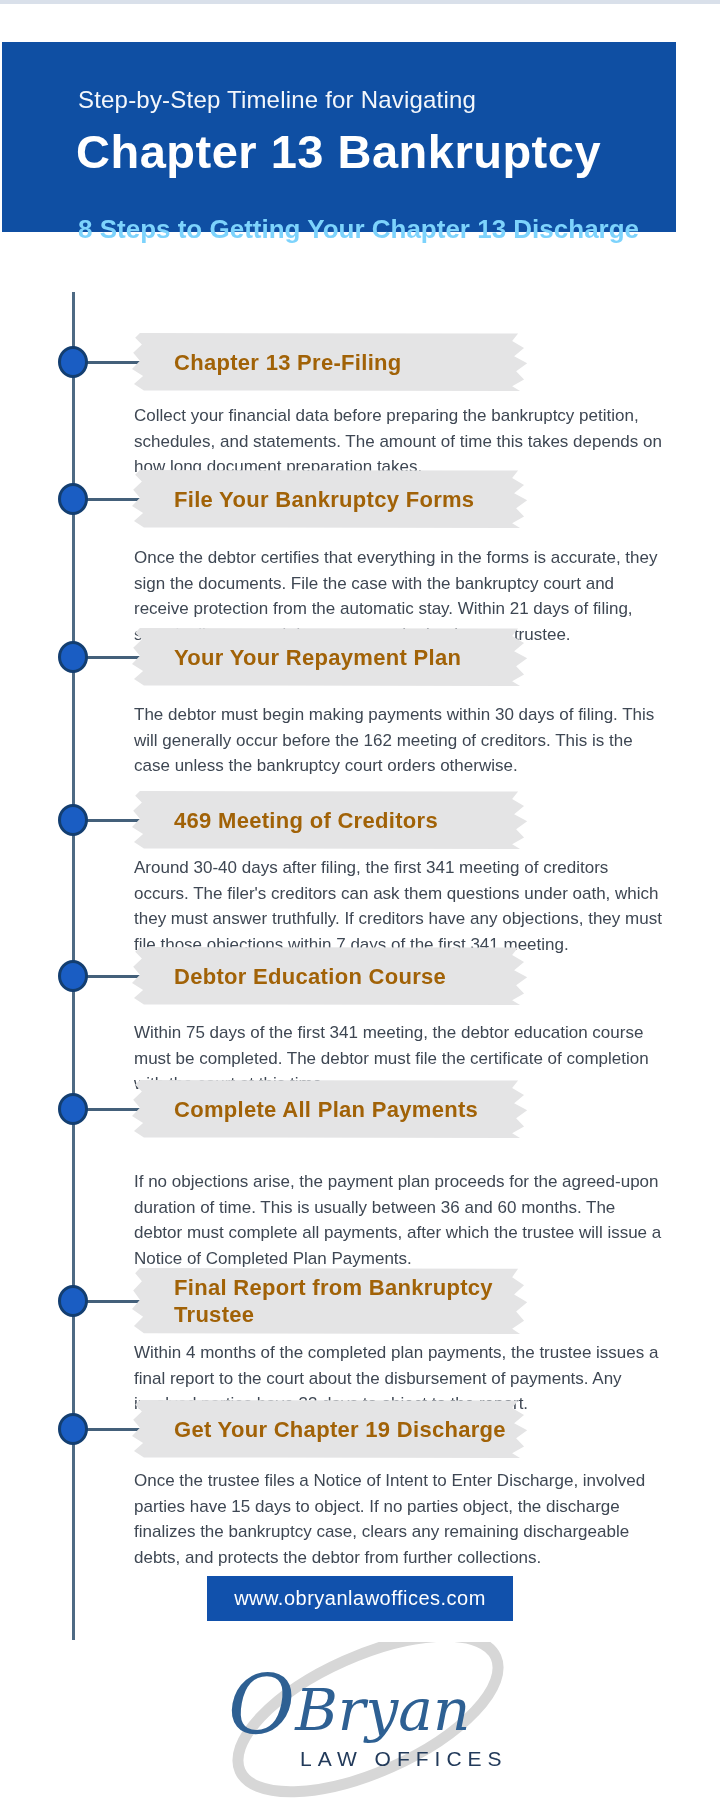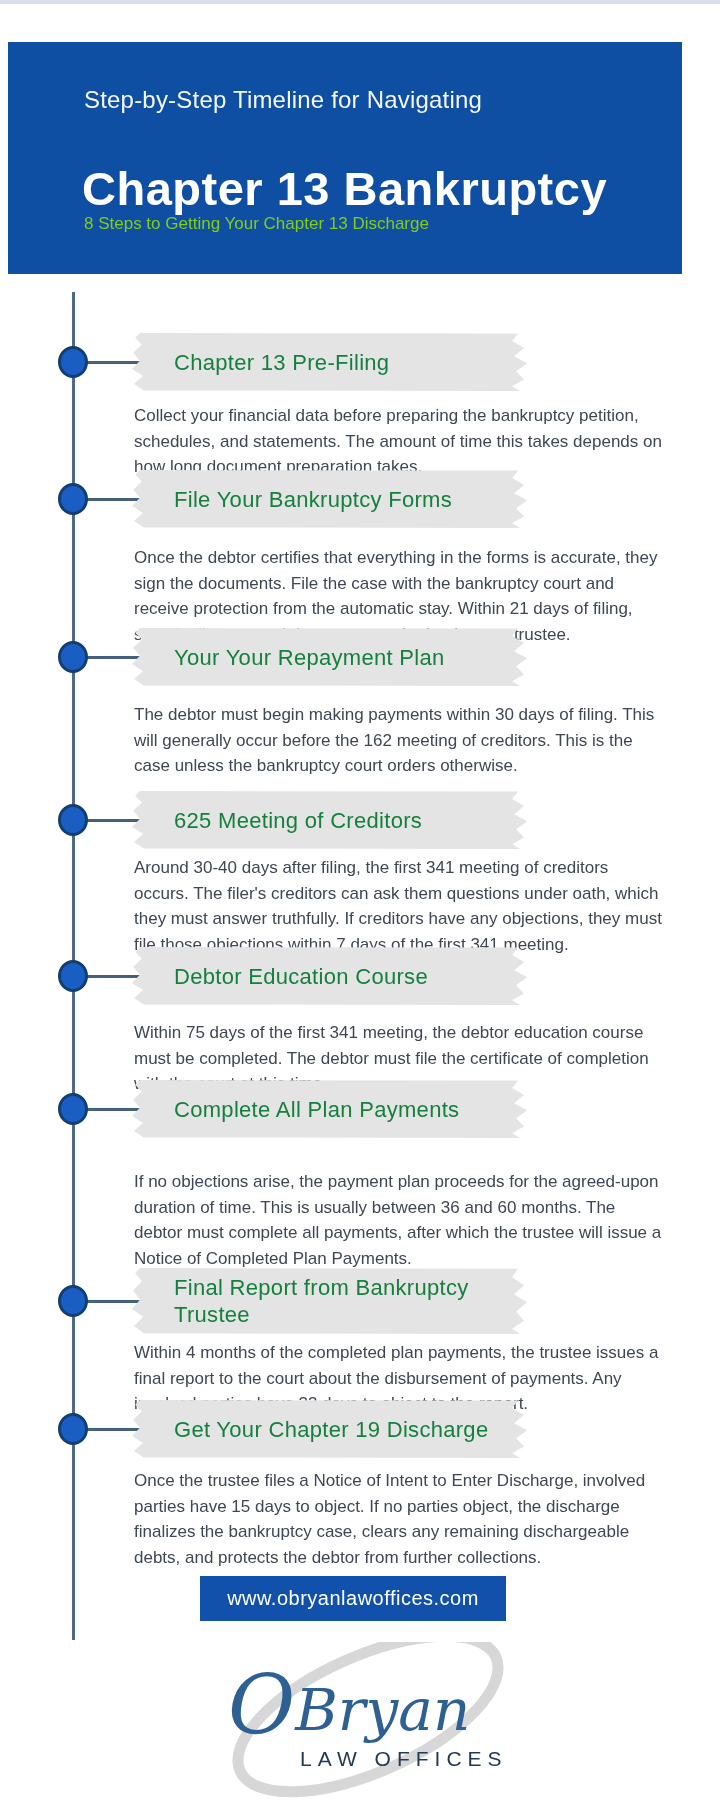--- a/index.html
+++ b/index.html
@@ -1,43 +1,43 @@
 <!DOCTYPE html>
 <html><head>
 <meta charset="utf-8">
 <style>
   html,body{margin:0;padding:0;background:#ffffff;}
   body{width:720px;height:1800px;position:relative;overflow:hidden;
        font-family:"Liberation Sans","DejaVu Sans",sans-serif;}
   .top-strip{position:absolute;left:0;top:0;width:720px;height:4px;background:#d9e0ea;}
   
-  .header{position:absolute;left:8px;top:42px;width:674px;height:232px;background:#0f4fa3;}
+  .header{position:absolute;left:2px;top:42px;width:674px;height:190px;background:#0f4fa3;}
   .header .eyebrow{position:absolute;left:76px;top:44px;font-size:24px;font-weight:500;
                    color:#f4f7fb;letter-spacing:.2px;}
   .header .title{position:absolute;left:74px;top:82px;font-size:47px;font-weight:bold;
-                 color:#ffffff;letter-spacing:.5px;margin-top:37px;}
-  .header .subtitle{position:absolute;left:76px;top:172px;font-size:17px;font-weight:400;
-                    color:#84cc16;}
+                 color:#ffffff;letter-spacing:.5px;}
+  .header .subtitle{position:absolute;left:76px;top:172px;font-size:26px;font-weight:700;
+                    color:#7dd3fc;}
   
   .vline{position:absolute;left:72px;top:292px;width:3px;height:1348px;background:#4e6a84;}
   .step{position:absolute;left:0;width:720px;}
   .connector{position:absolute;left:73px;width:70px;height:3px;background:#44607a;}
   .dot{position:absolute;left:58px;width:30px;height:32px;border-radius:50%;
        background:#1a5dc3;border:3px solid #133e70;box-sizing:border-box;}
   .banner{position:absolute;left:132px;width:396px;min-height:58px;background:#e4e4e5;
           display:flex;align-items:center;padding:6px 14px 6px 42px;box-sizing:border-box;
           clip-path:polygon(2% 0%,97.5% 1%,96% 14%,99% 26%,96.5% 40%,99.8% 52%,97% 66%,
                             99% 80%,96% 92%,98% 100%,3% 99%,0.5% 88%,2.8% 74%,0% 62%,
                             2% 48%,0.3% 34%,2.5% 20%,0.8% 8%);}
-  .banner .step-title{font-size:22px;line-height:27px;font-weight:normal;color:#15803d;
+  .banner .step-title{font-size:22px;line-height:27px;font-weight:bold;color:#a16207;
                       letter-spacing:.3px;}
   .body-text{position:absolute;left:134px;width:532px;font-size:17px;line-height:25.5px;
              color:#3e4753;}
   
-  .site-banner{position:absolute;left:200px;top:1576px;width:306px;height:45px;
+  .site-banner{position:absolute;left:207px;top:1576px;width:306px;height:45px;
                background:#1151ac;display:flex;align-items:center;justify-content:center;}
   .site-banner span{color:#ffffff;font-size:20px;letter-spacing:.5px;}
   .logo{position:absolute;left:200px;top:1642px;width:320px;height:158px;}
 </style>
 </head>
 <body>
 
 <div class="top-strip"></div>
 
 <div class="header">
@@ -73,21 +73,21 @@
     <div class="banner" style="top: 628px;">
       <span class="step-title">Your Your Repayment Plan</span>
     </div>
     <div class="body-text" style="top: 702px;">The debtor must begin making payments within 30 days of filing. This will generally occur before the 162 meeting of creditors. This is the case unless the bankruptcy court orders otherwise.</div>
   </div>
 
   <div class="step" style="top: 0px;">
     <div class="connector" style="top: 819px;"></div>
     <div class="dot" style="top: 804px;"></div>
     <div class="banner" style="top: 791px;">
-      <span class="step-title">625 Meeting of Creditors</span>
+      <span class="step-title">469 Meeting of Creditors</span>
     </div>
     <div class="body-text" style="top: 855px;">Around 30-40 days after filing, the first 341 meeting of creditors occurs. The filer's creditors can ask them questions under oath, which they must answer truthfully. If creditors have any objections, they must file those objections within 7 days of the first 341 meeting.</div>
   </div>
 
   <div class="step" style="top: 0px;">
     <div class="connector" style="top: 975px;"></div>
     <div class="dot" style="top: 960px;"></div>
     <div class="banner" style="top: 947px;">
       <span class="step-title">Debtor Education Course</span>
     </div>

